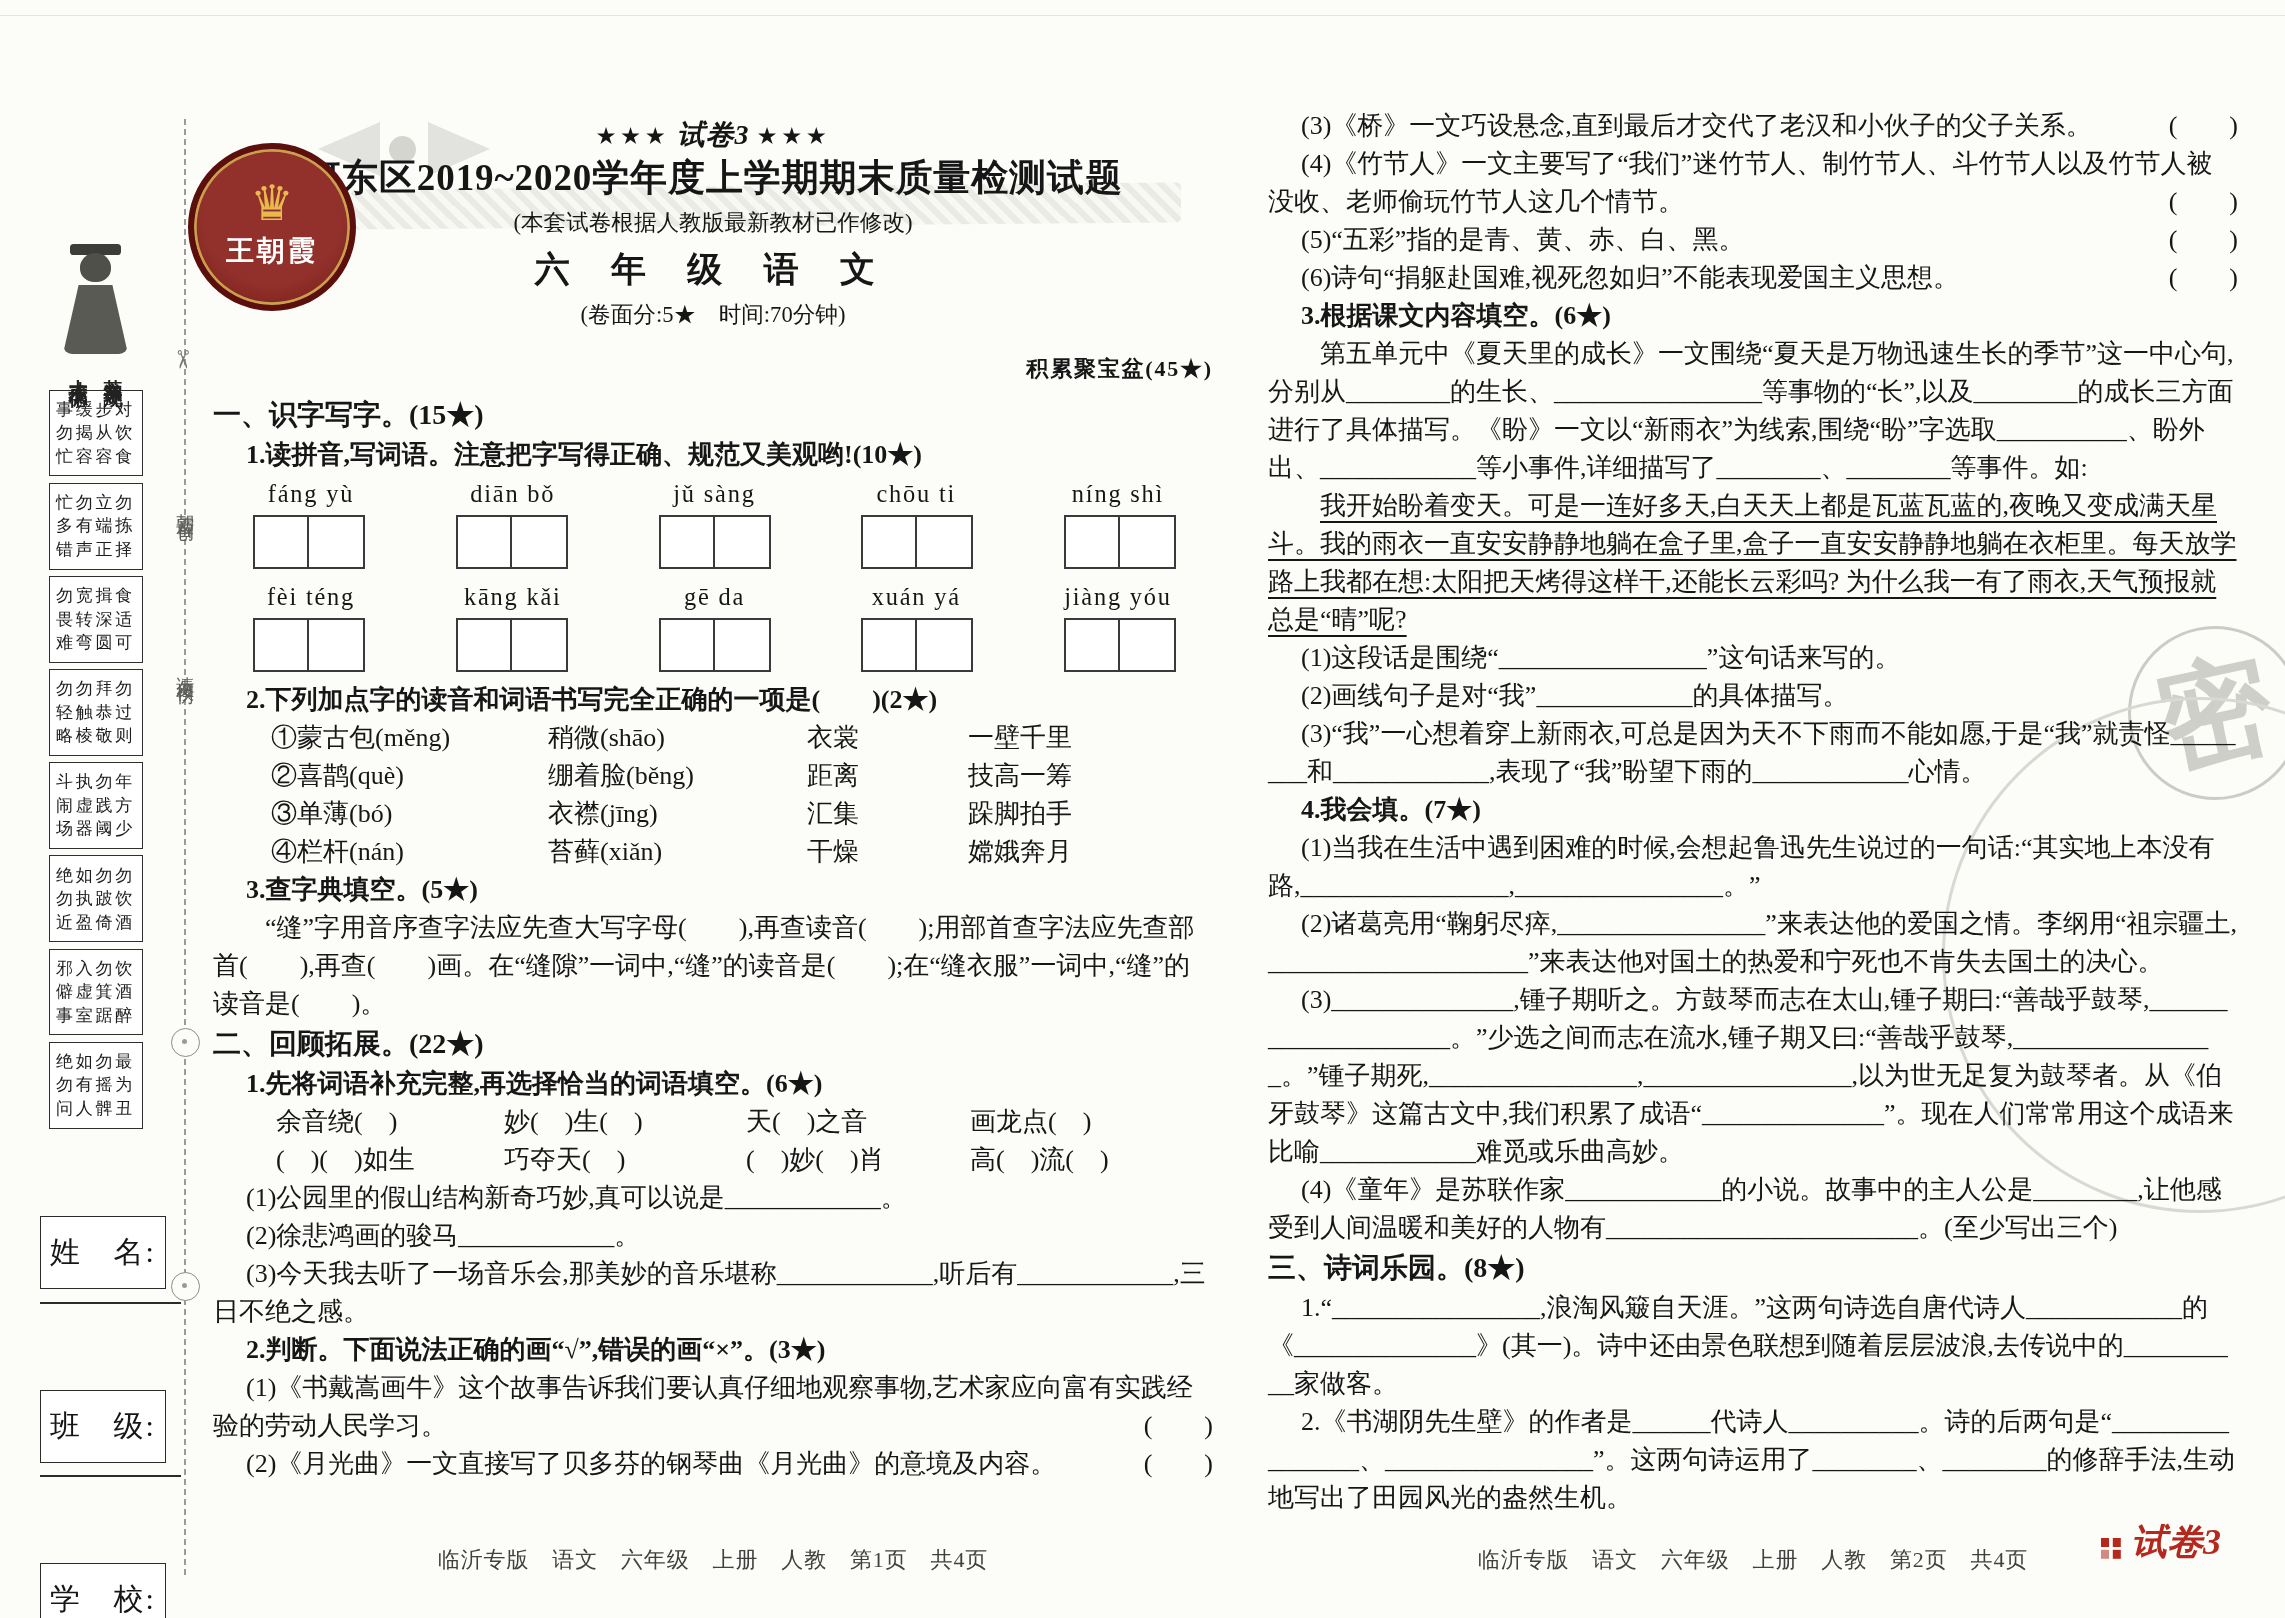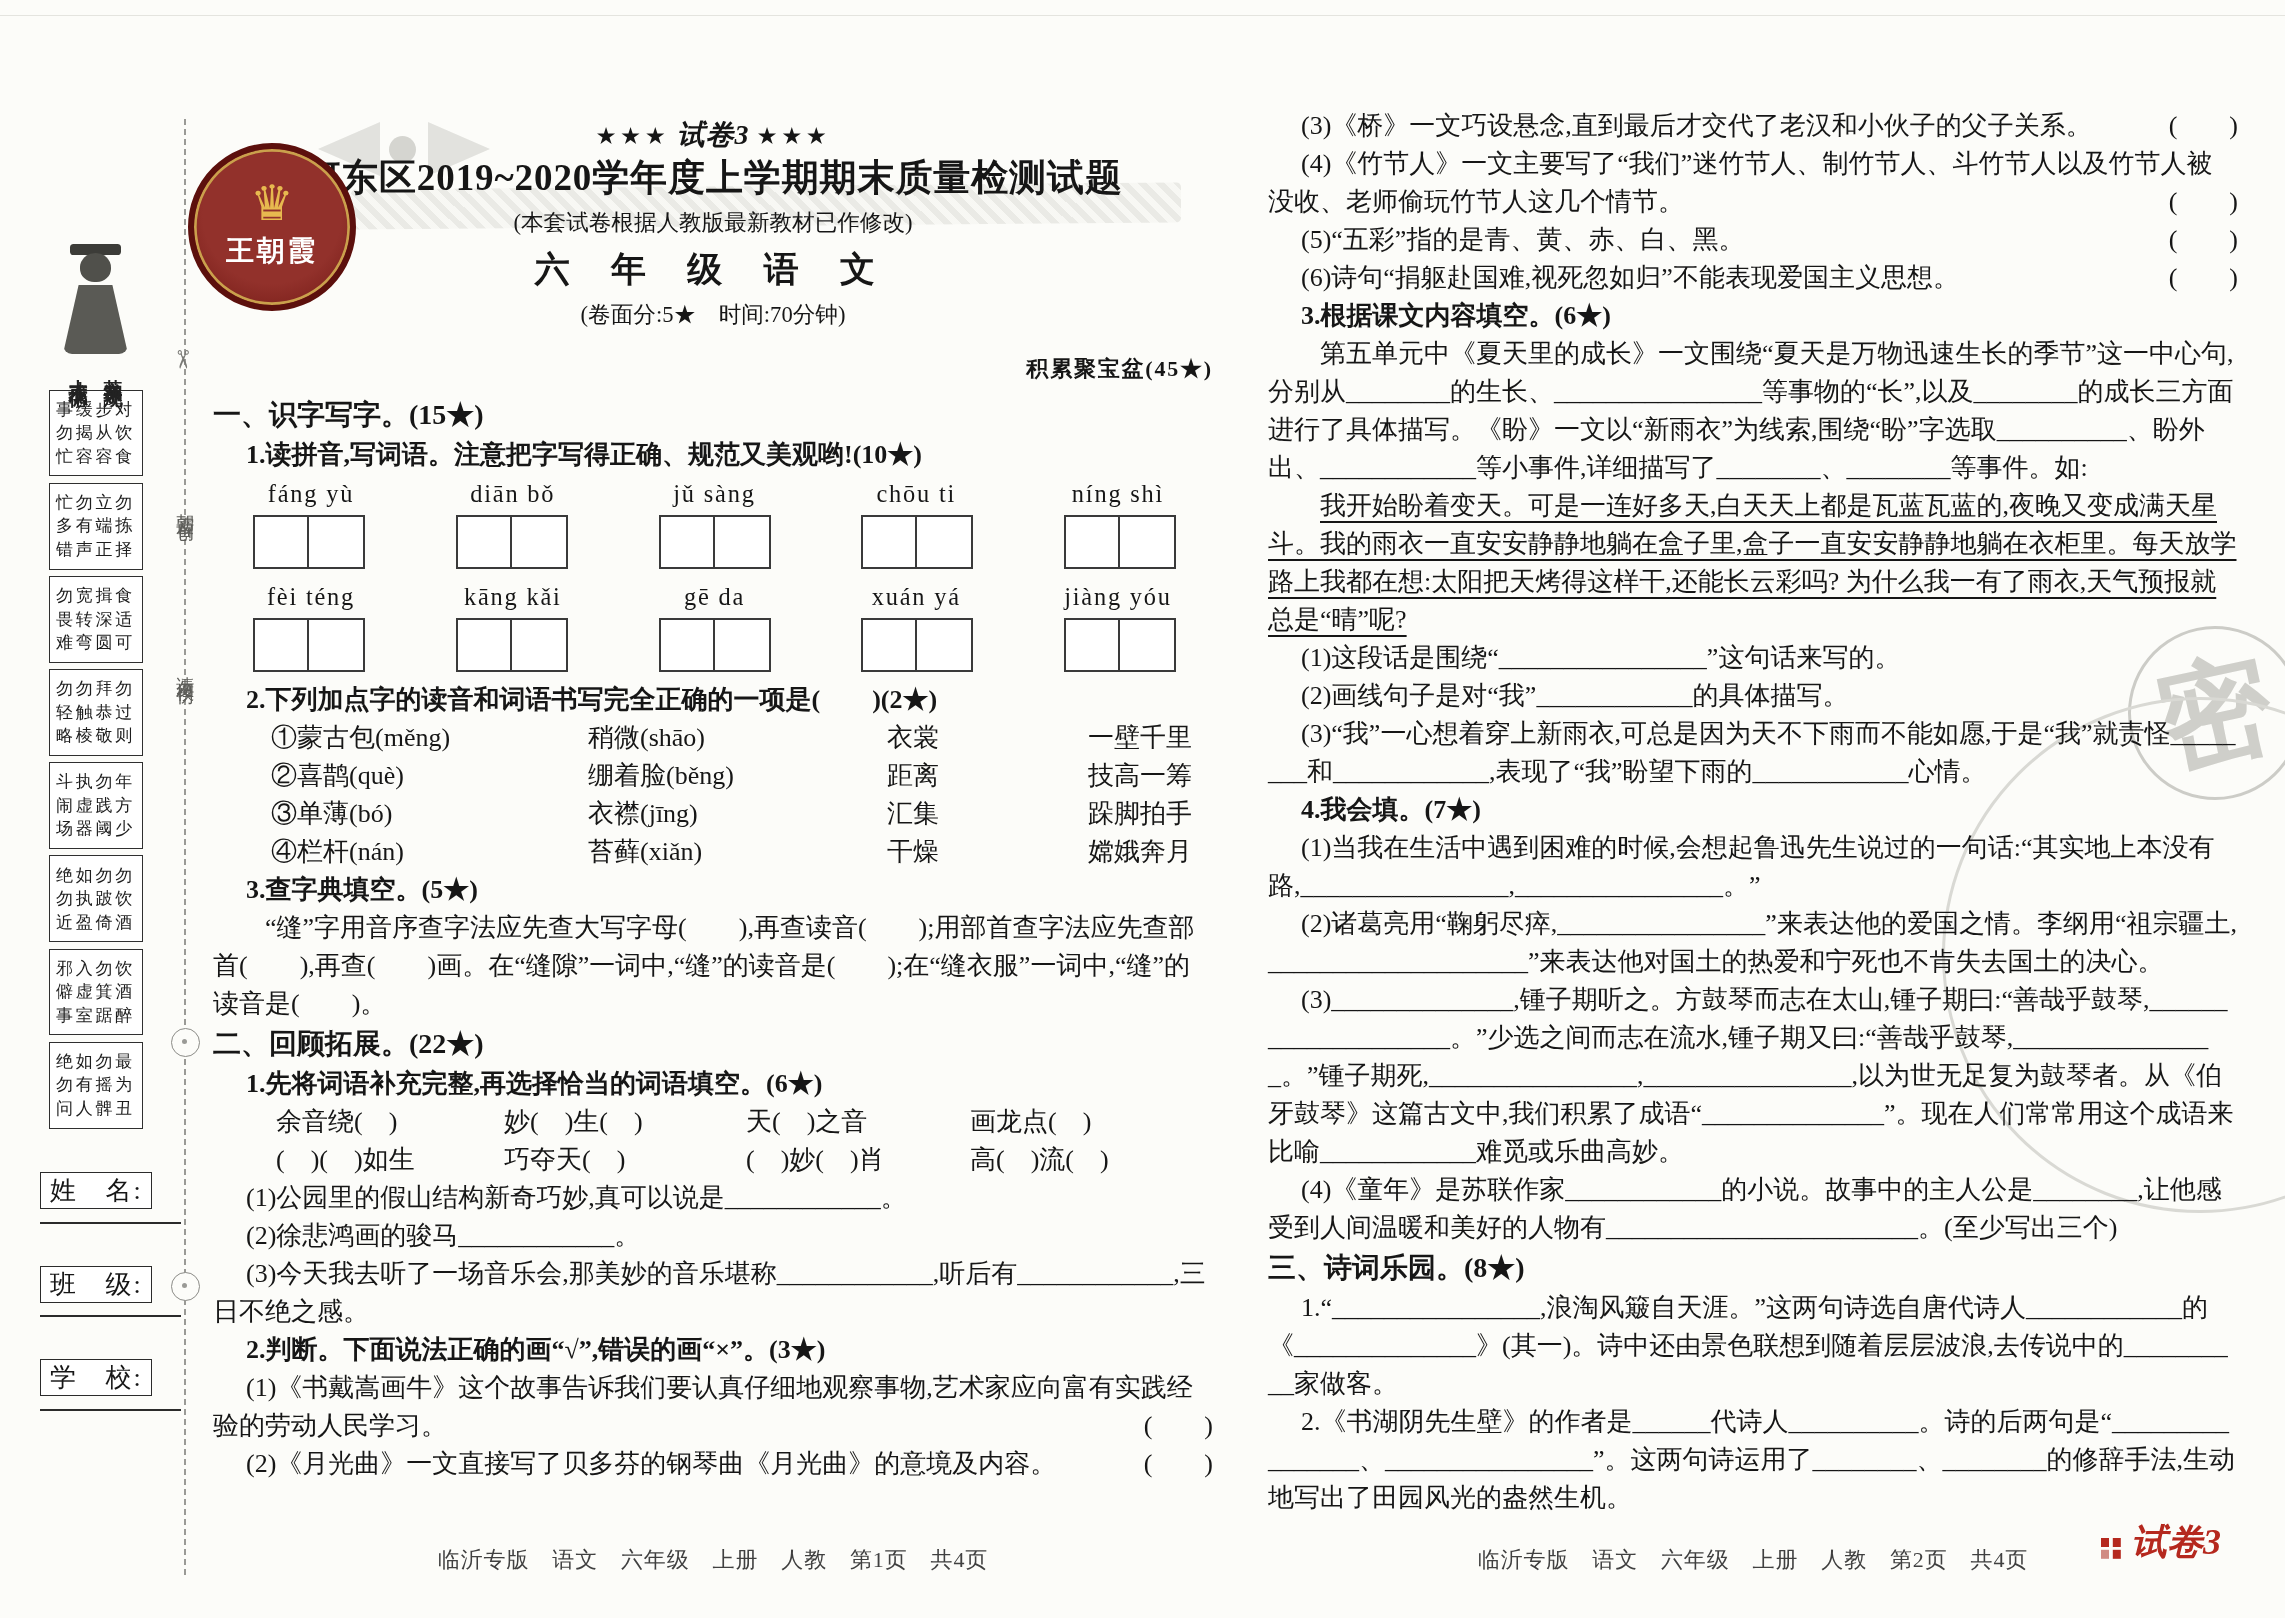--- a/index.html
+++ b/index.html
@@ -36,21 +36,21 @@
     clip-path:polygon(24% 0,76% 0,100% 100%,0 100%); border-radius:9px; }
   .motto { display:flex; justify-content:center; gap:9px; margin:5.4px 0 12.7px; }
   .vtext { writing-mode:vertical-rl; text-orientation:upright; }
   .motto .vtext { font-size:19px; font-weight:bold; letter-spacing:2.7px; color:#222; }
   .vbox { width:94px; border:1.8px solid #2f2f2f; background:#fff; padding:7.2px 1.8px; margin:0 auto 6.3px;
     text-align:center; font-size:17px; line-height:23.5px; letter-spacing:2.7px; color:#1d1d1d; }
 
   
   .fields { position:absolute; left:40px; top:1172px; width:145px; z-index:2; }
   .field { margin-bottom:42px; }
-  .field-box { display:inline-block; border:1.8px solid #2b2b2b; background:#fff; padding:0 9px; font-size:26px; letter-spacing:1.8px; }
+  .field-box { display:inline-block; border:1.8px solid #2b2b2b; background:#fff; padding:15px 9px; font-size:30px; letter-spacing:1.8px;margin-top:44px; }
   .field-line { display:block; width:141px; border-bottom:2.7px solid #2b2b2b; margin-top:12.7px; }
 
   
   .binding { position:absolute; left:184px; top:119px; height:1456px; border-left:2.7px dashed #9a9a96; z-index:1; }
   .binding .scissors { position:absolute; left:-14.5px; top:226px; font-size:25px; color:#7a7a76;
     transform:rotate(90deg); font-family:"DejaVu Sans",sans-serif; }
   .binding .note { position:absolute; left:-12.7px; font-size:18px; color:#5d5d59; letter-spacing:3.6px; }
   .binding .n1 { top:380px; } .binding .n2 { top:543px; }
   .binding .seal { position:absolute; left:-15.4px; width:29px; height:29px; border:1.8px solid #8b8b87; border-radius:50%; background:#fcfcf9; }
   .binding .seal::after { content:""; position:absolute; left:10px; top:10px; width:5.4px; height:5.4px; border-radius:50%; background:#9a9a96; }
@@ -77,21 +77,21 @@
   .judge { position:relative; text-indent:33px; }
   .judge .paren { float:right; text-indent:0; }
 
   .pinyin-row { display:flex; justify-content:space-between; width:923px; margin:1.8px 0 0 40px; }
   .pinyin-row span { width:116px; text-align:center; font-size:24.4px; letter-spacing:1.8px; }
   .grid-row { display:flex; justify-content:space-between; width:923px; margin:1.8px 0 9px 40px; }
   .wgroup { display:flex; }
   .wcell { width:56px; height:54px; border:2.3px solid #3a3a3a; background:#fff; }
   .wcell + .wcell { border-left:none; }
 
-  .opt-row { display:grid; grid-template-columns:277px 259px 161px 1fr; margin-left:58px;gap:40px; }
+  .opt-row { display:grid; grid-template-columns:277px 259px 161px 1fr; margin-left:58px; }
   .word-row { display:grid; grid-template-columns:228px 242px 224px 1fr; margin-left:63px; }
 
   .footer { position:absolute; font-size:22px; color:#404040; text-align:center; letter-spacing:0.9px; z-index:1; }
   .footer.fl { left:213px; width:1000px; top:1545px; }
   .footer.fr { left:1268px; width:970px; top:1545px; }
 
   
   .watermark { position:absolute; left:2128px; top:626px; width:174px; height:174px; border:3.6px solid #ccccc7;
     border-radius:50%; display:flex; align-items:center; justify-content:center; transform:rotate(-12deg); z-index:0; }
   .watermark span { font-size:112px; font-weight:bold; color:#cfcfca; }

